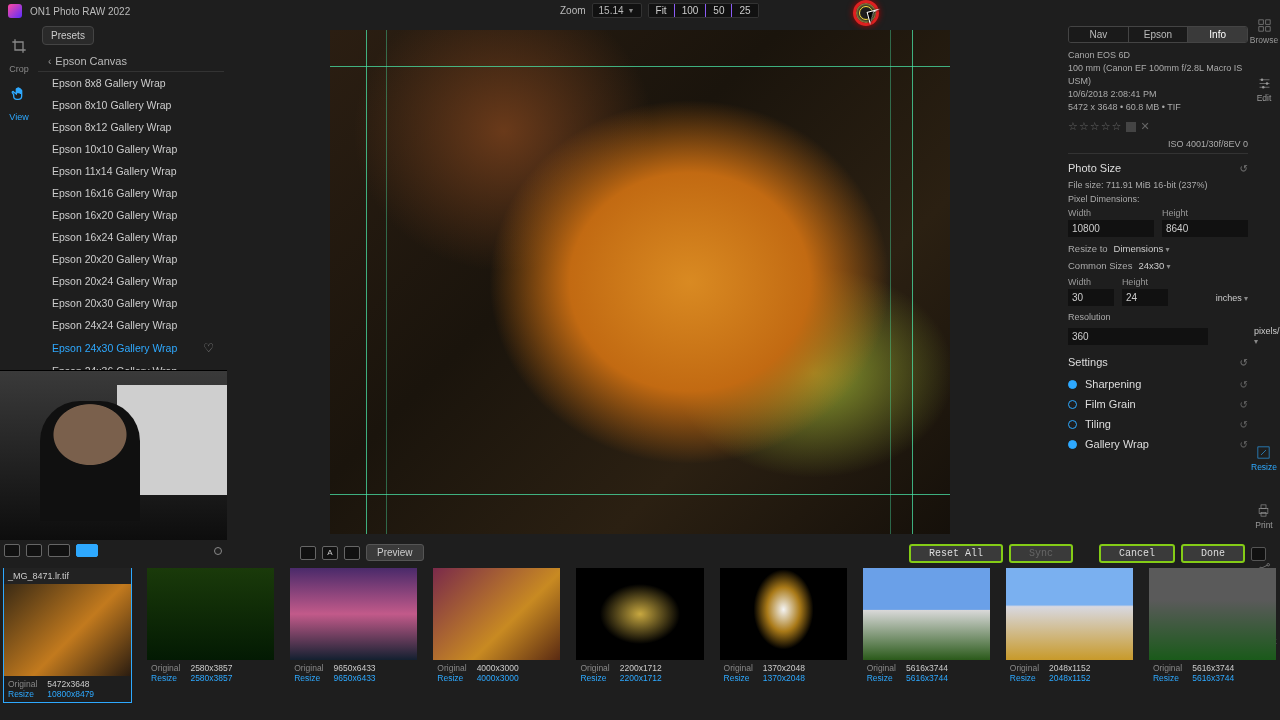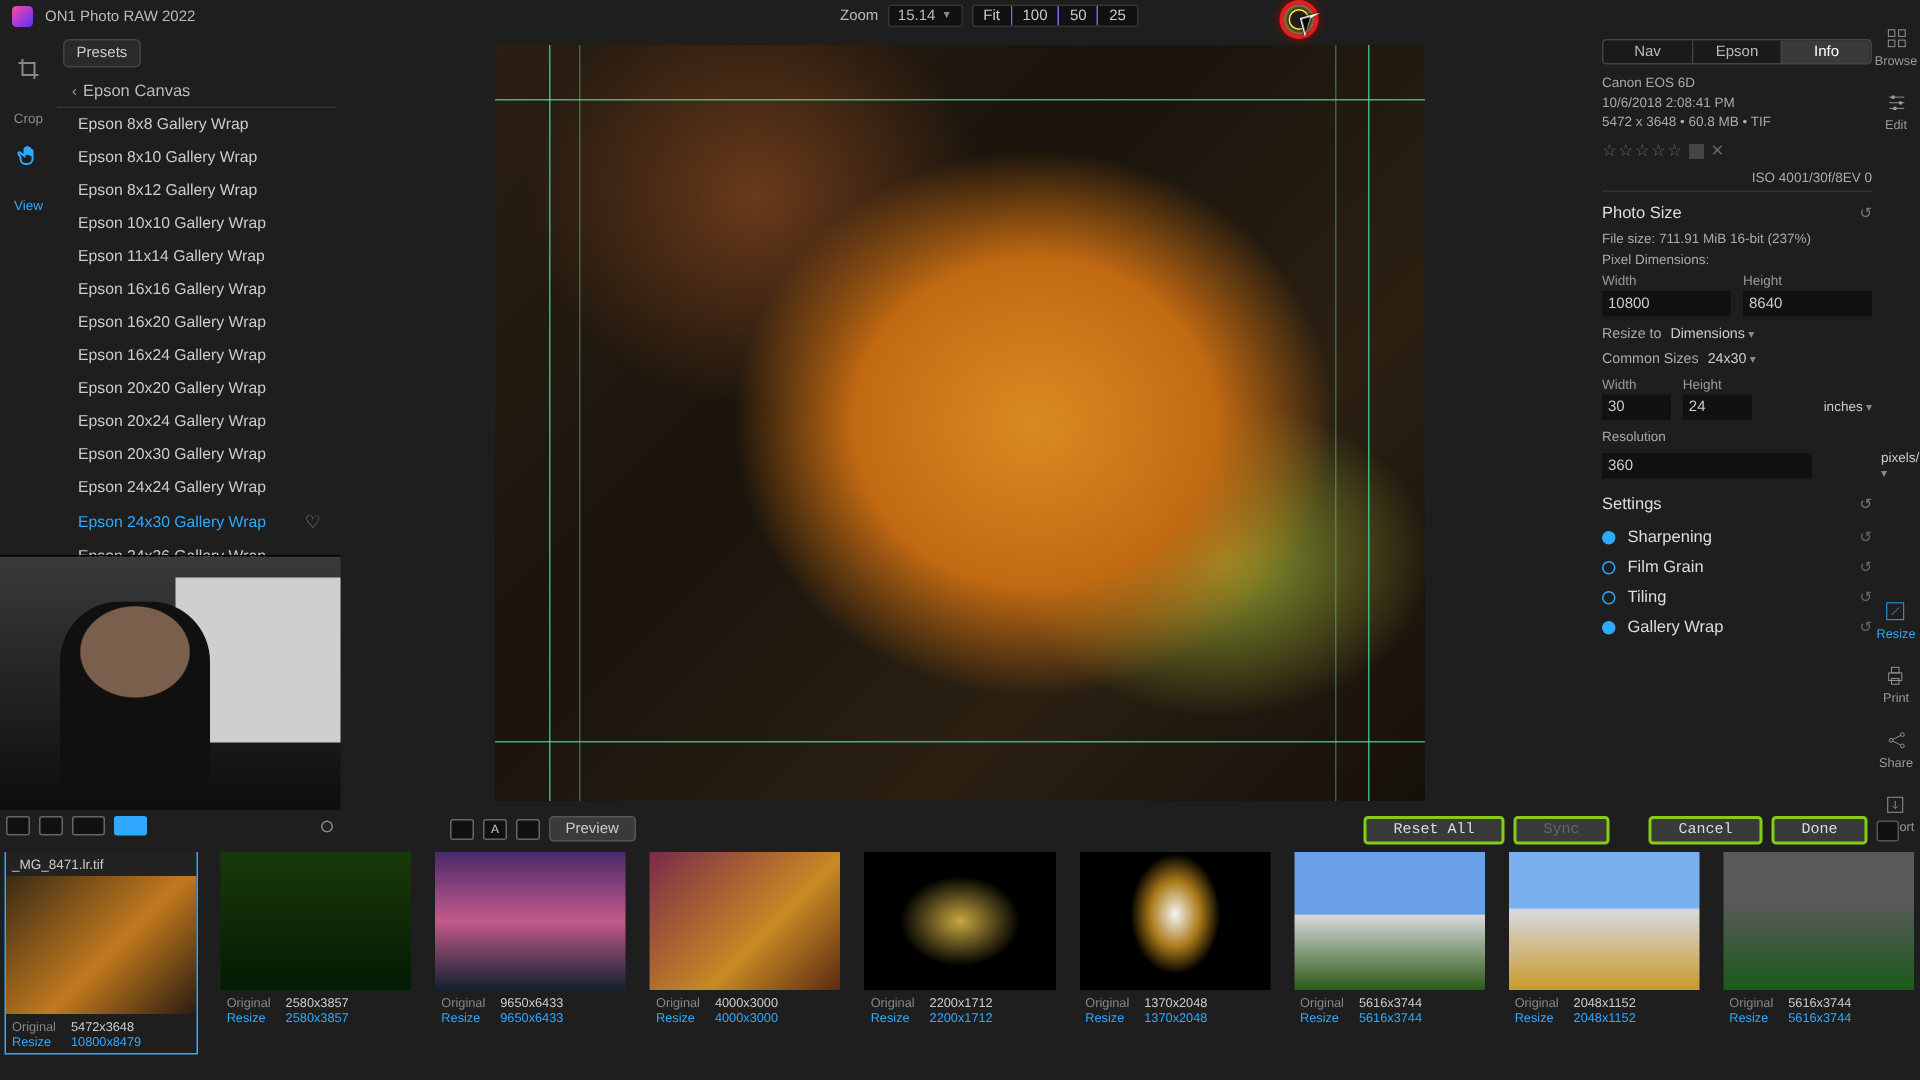--- a/index.html
+++ b/index.html
@@ -18,21 +18,21 @@
 .zoom-btns div:last-child { border-right: none; }
 
 
 .click-ring { position: absolute; width: 26px; height: 26px; border: 3px solid #e02020; border-radius: 50%; box-shadow: 0 0 6px #a00, inset 0 0 4px #ffef60; }
 .click-ring::after { content: ""; position: absolute; inset: 3px; border: 1px solid #ffe040; border-radius: 50%; }
 .cursor-arrow { position: absolute; width: 0; height: 0; border-left: 7px solid #fff; border-right: 7px solid transparent; border-bottom: 11px solid transparent; border-top: 2px solid #fff; filter: drop-shadow(0 0 1px #000); transform: rotate(-15deg); }
 .cursor-arrow::after{content:"";position:absolute;left:-6px;top:-1px;width:0;height:0;border-left:6px solid #000;border-right:6px solid transparent;border-bottom:10px solid transparent;}
 
 
 .left-rail { position: absolute; left: 0; top: 28px; width: 38px; display: flex; flex-direction: column; align-items: center; gap: 12px; padding-top: 10px; }
-.rail-item { display:flex; flex-direction:column; align-items:center; gap:20px; color:#888; cursor:pointer;}
+.rail-item { display:flex; flex-direction:column; align-items:center; gap:10px; color:#888; cursor:pointer;}
 .rail-item.active { color:#2ea9ff;}
 .rail-item svg{width:16px;height:16px;}
 .rail-item span{font-size:9px;}
 
 
 .presets { position: absolute; left: 38px; top: 24px; width: 186px; }
 .presets-tab { background:#2a2a2a; border:1px solid #444; border-radius:4px; padding:3px 8px; font-size:10px; display:inline-block; margin:2px 0 6px 4px;}
 .preset-header{padding:4px 10px;color:#bbb;border-bottom:1px solid #333;display:flex;align-items:center;gap:4px;}
 .preset-header .back{font-size:10px;color:#999;}
 .preset-list{max-height:340px;overflow:hidden;}
@@ -63,21 +63,21 @@
 .guide{position:absolute;background:#49e3a6;opacity:.75;}
 .guide.h{height:1px;left:0;right:0;}
 .guide.v{width:1px;top:0;bottom:0;}
 
 
 .preview-row{position:absolute;left:300px;top:544px;display:flex;gap:6px;align-items:center;}
 .preview-row .sq{width:16px;height:14px;border:1px solid #666;border-radius:2px;background:#111;cursor:pointer;display:flex;align-items:center;justify-content:center;font-size:8px;color:#ccc;}
 .preview-btn{background:#3a3a3a;border:1px solid #555;border-radius:3px;padding:2px 10px;font-size:10px;cursor:pointer;}
 
 
-.right-rail{position:absolute;right:0;top:14px;width:32px;display:flex;flex-direction:column;align-items:center;gap:16px;padding-top:4px;}
+.right-rail{position:absolute;right:0;top:14px;width:32px;display:flex;flex-direction:column;align-items:center;gap:31px;padding-top:4px;}
 .right-rail .tool{display:flex;flex-direction:column;align-items:center;gap:2px;color:#999;font-size:8.5px;cursor:pointer;}
 .right-rail .tool.active{color:#2ea9ff;}
 .right-rail svg{width:15px;height:15px;}
 
 
 .panel{position:absolute;right:32px;top:26px;width:180px;color:#bbb;}
 .tabs{display:flex;border:1px solid #444;border-radius:3px;overflow:hidden;margin-bottom:6px;}
 .tabs div{flex:1;text-align:center;padding:2px 0;font-size:10px;background:#1a1a1a;cursor:pointer;border-right:1px solid #444;}
 .tabs div:last-child{border-right:none;}
 .tabs div.sel{background:#3a3a3a;color:#fff;}
@@ -302,20 +302,21 @@
 </div>
 
 <div class="panel">
   <div class="tabs">
     <div>Nav</div>
     <div>Epson</div>
     <div class="sel">Info</div>
   </div>
   <div class="meta">
     <div>Canon EOS 6D</div>
+    <div>100 mm (Canon EF 100mm f/2.8L Macro IS USM)</div>
     <div>10/6/2018 2:08:41 PM</div>
     <div>5472 x 3648  •  60.8 MB  •  TIF</div>
   </div>
   <div class="stars">
     <span>☆</span>
       <span>☆</span>
       <span>☆</span>
       <span>☆</span>
       <span>☆</span>
     <span class="swatch"></span>

